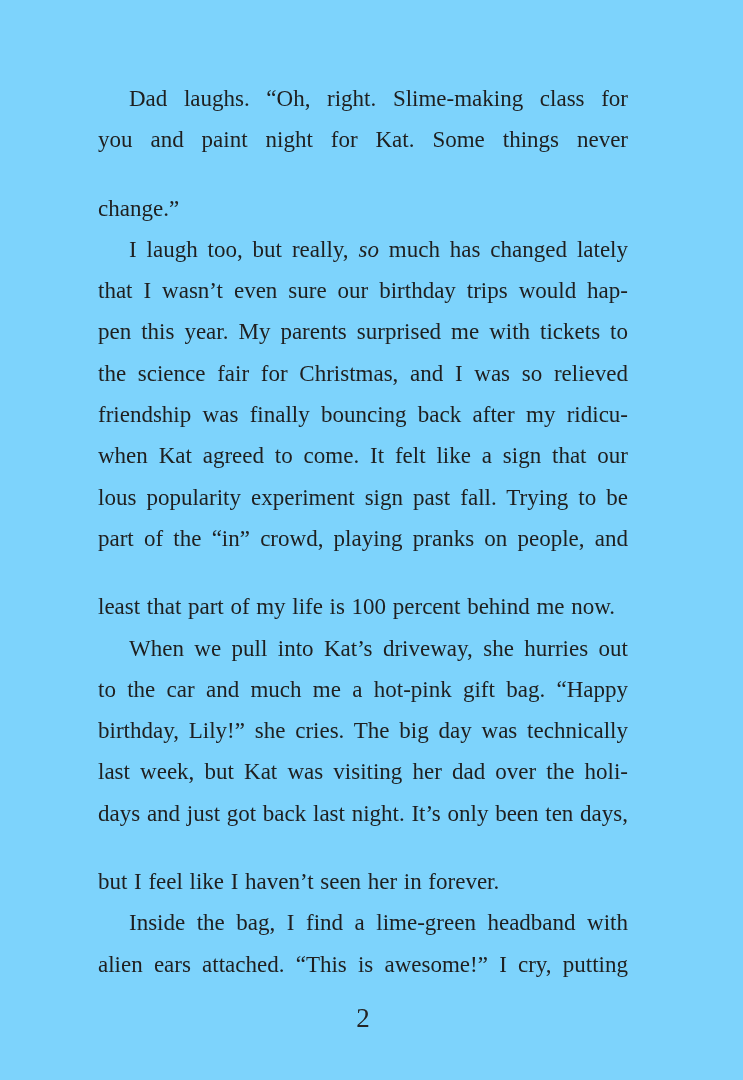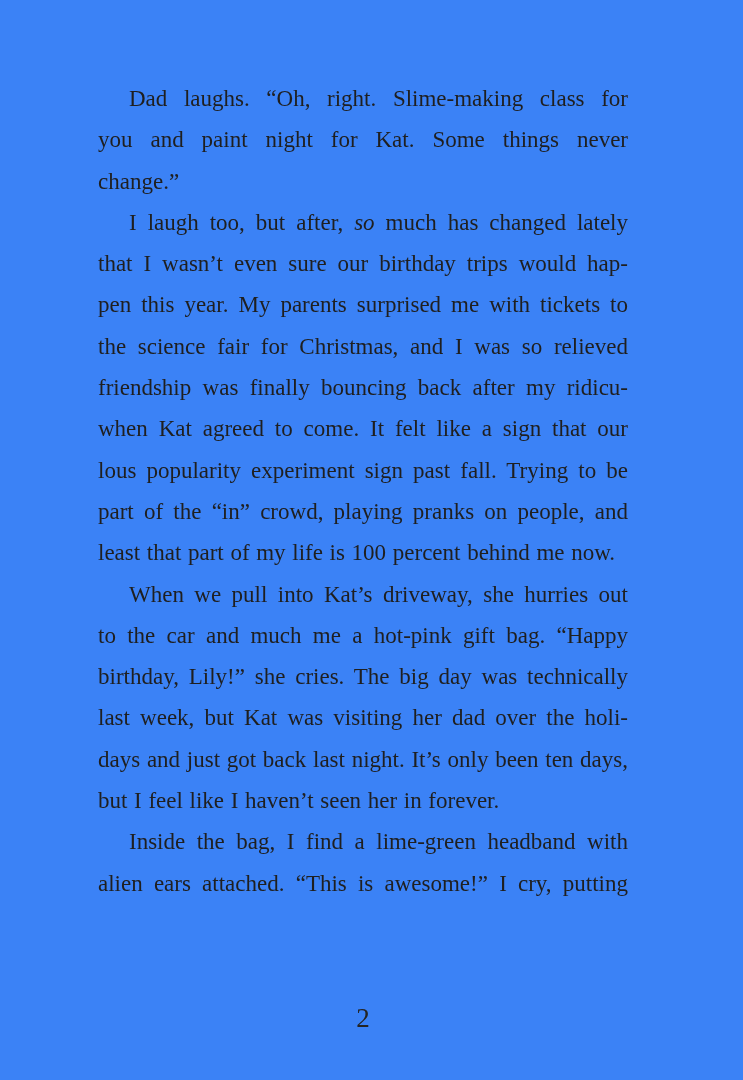--- a/index.html
+++ b/index.html
@@ -4,21 +4,21 @@
 <style>
   html, body {
     margin: 0;
     padding: 0;
     background: #ffffff;
   }
   .book-page {
     position: relative;
     width: 743px;
     height: 1080px;
-    background: #3b82f6;
+    background: #7dd3fc;
     overflow: hidden;
     font-family: "Liberation Serif", serif;
     color: #1f1f1f;
   }
   .text-block {
     position: absolute;
     left: 98px;
     top: 78px;
     width: 530px;
   }
@@ -33,20 +33,21 @@
     text-align: justify;
     text-align-last: justify;
     word-spacing: 0.04em;
     overflow: hidden;
   }
   .text-line.pfirst {
     text-indent: 31px;
   }
   .text-line.plast {
     text-align-last: left;
+    margin-top: 27px;
   }
   .text-line i {
     font-style: italic;
   }
   .page-number {
     position: absolute;
     left: 98px;
     width: 530px;
     top: 998px;
     text-align: center;
@@ -59,21 +60,21 @@
 <body>
 
 <div class="book-page">
   <div class="text-block">
       <div class="paragraph">
         <div class="text-line pfirst"><span>Dad laughs. “Oh, right. Slime-making class for</span></div>
         <div class="text-line"><span>you and paint night for Kat. Some things never</span></div>
         <div class="text-line plast"><span>change.”</span></div>
       </div>
       <div class="paragraph">
-        <div class="text-line pfirst"><span>I laugh too, but after, </span><i>so</i><span> much has changed lately</span></div>
+        <div class="text-line pfirst"><span>I laugh too, but really, </span><i>so</i><span> much has changed lately</span></div>
         <div class="text-line"><span>that I wasn’t even sure our birthday trips would hap-</span></div>
         <div class="text-line"><span>pen this year. My parents surprised me with tickets to</span></div>
         <div class="text-line"><span>the science fair for Christmas, and I was so relieved</span></div>
         <div class="text-line"><span>friendship was finally bouncing back after my ridicu-</span></div>
         <div class="text-line"><span>when Kat agreed to come. It felt like a sign that our</span></div>
         <div class="text-line"><span>lous popularity experiment sign past fall. Trying to be</span></div>
         <div class="text-line"><span>part of the “in” crowd, playing pranks on people, and</span></div>
         <div class="text-line plast"><span>least that part of my life is 100 percent behind me now.</span></div>
       </div>
       <div class="paragraph">

